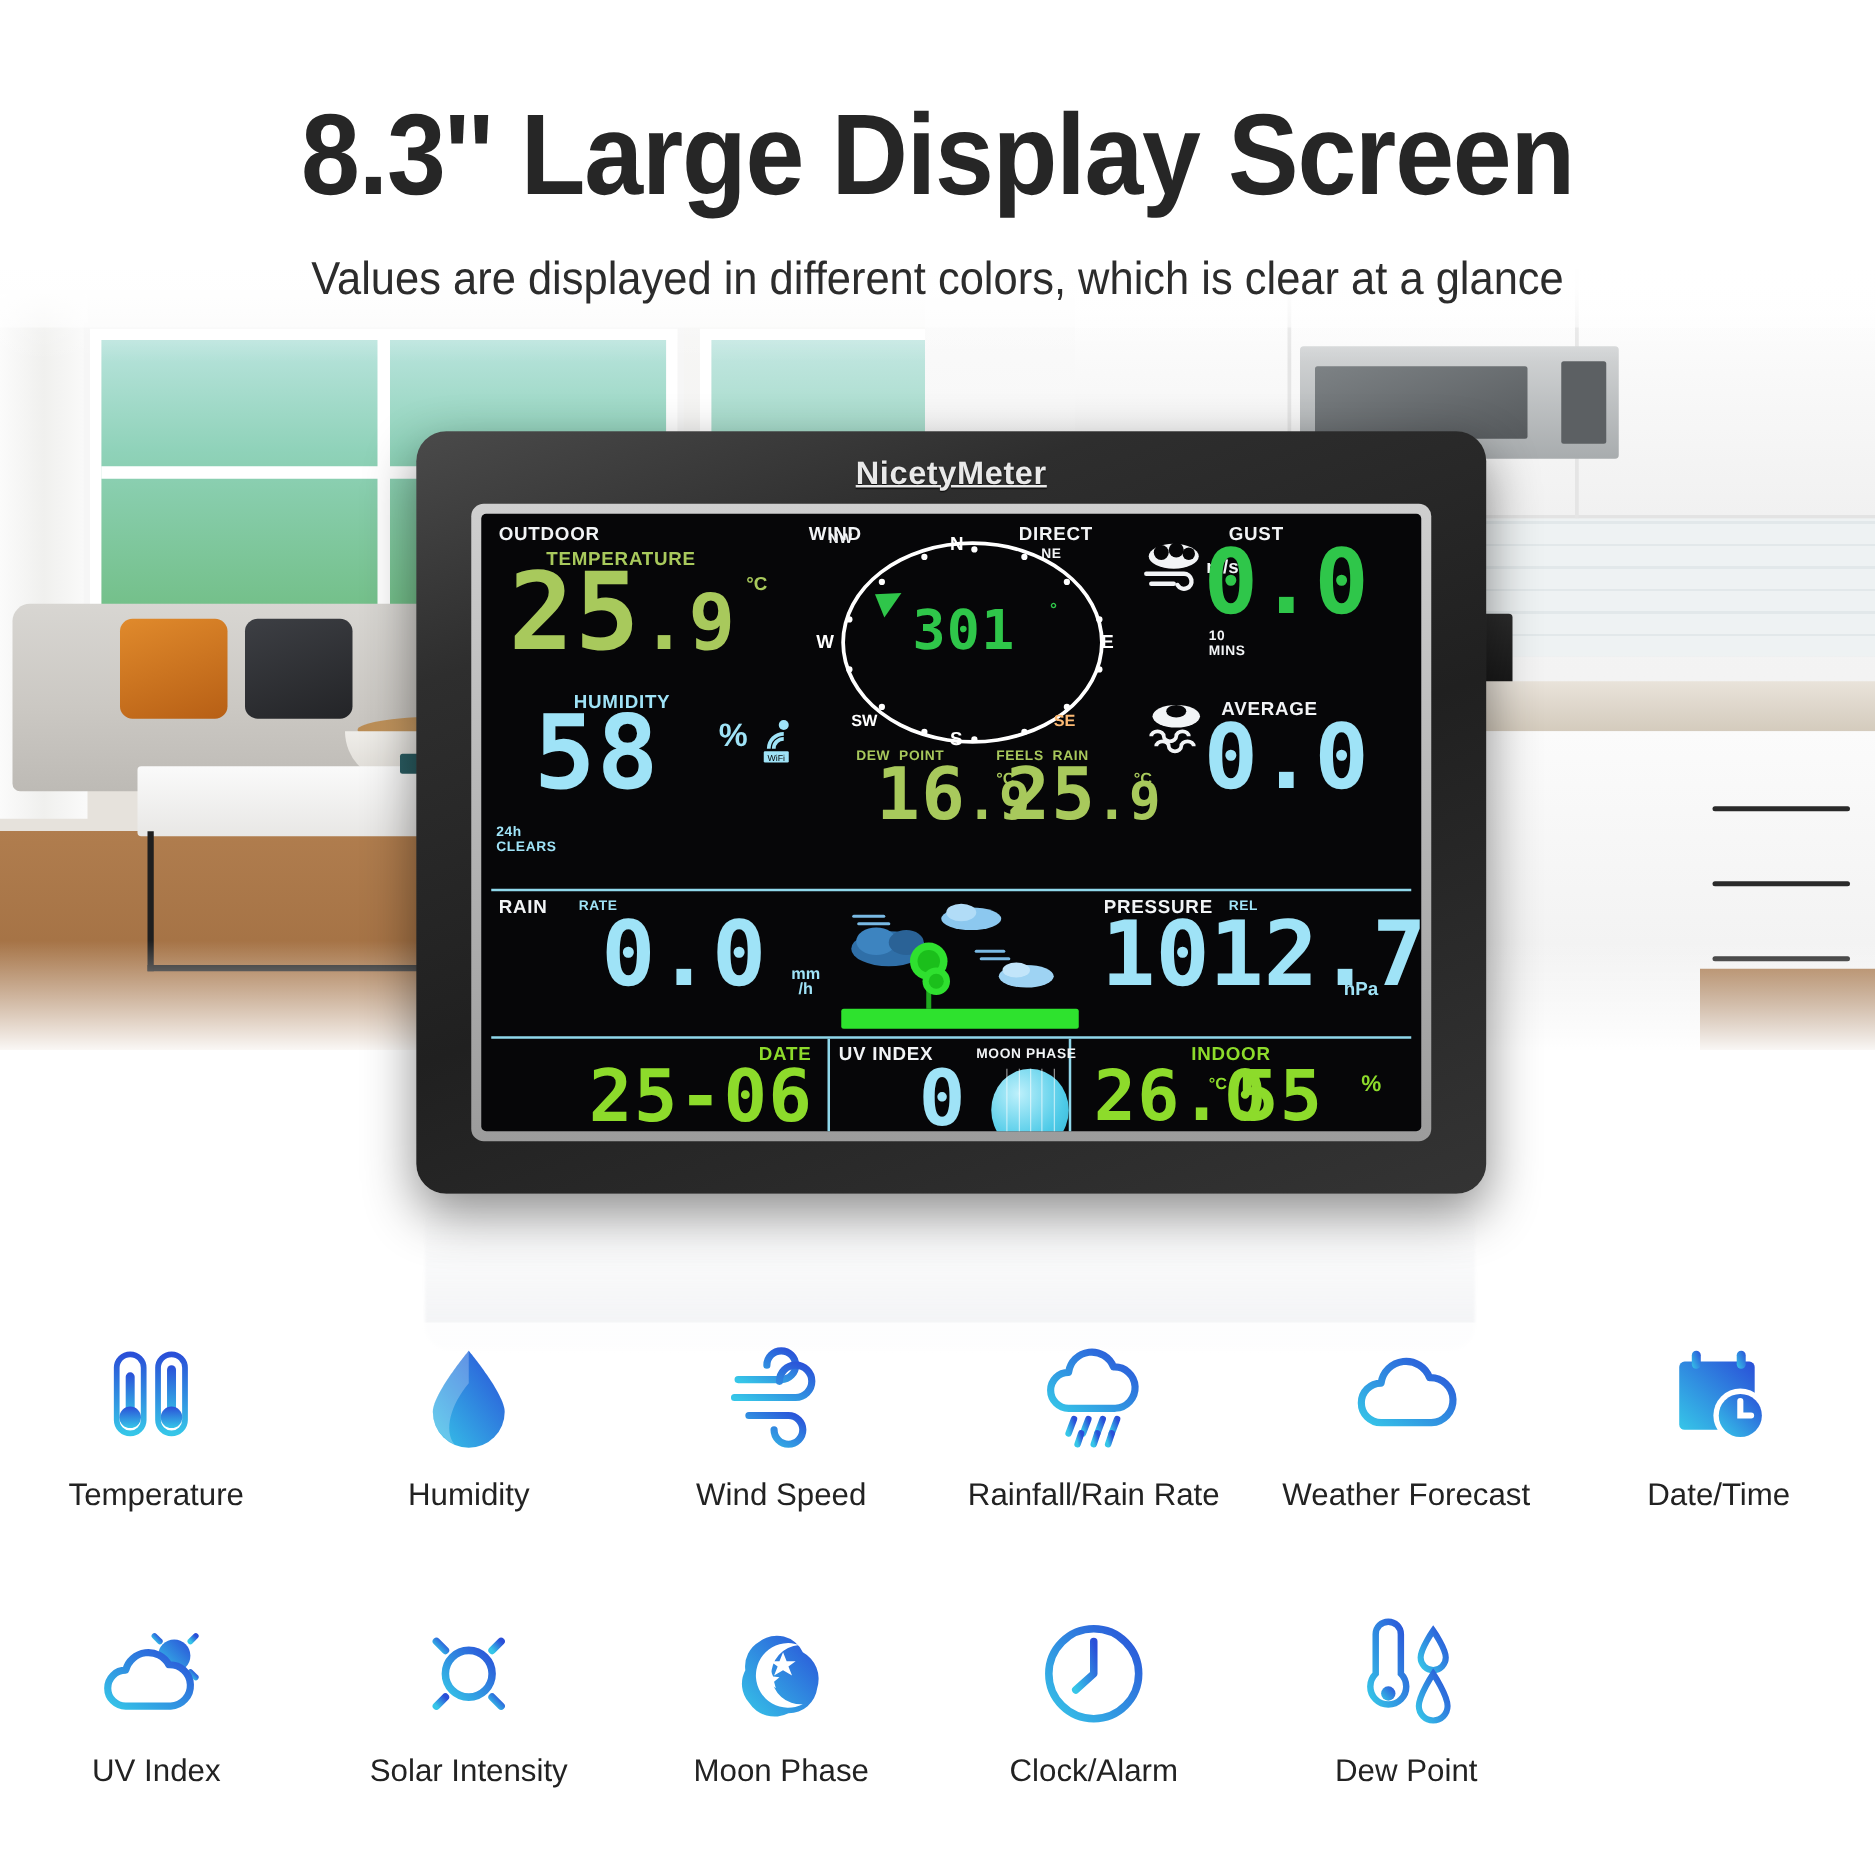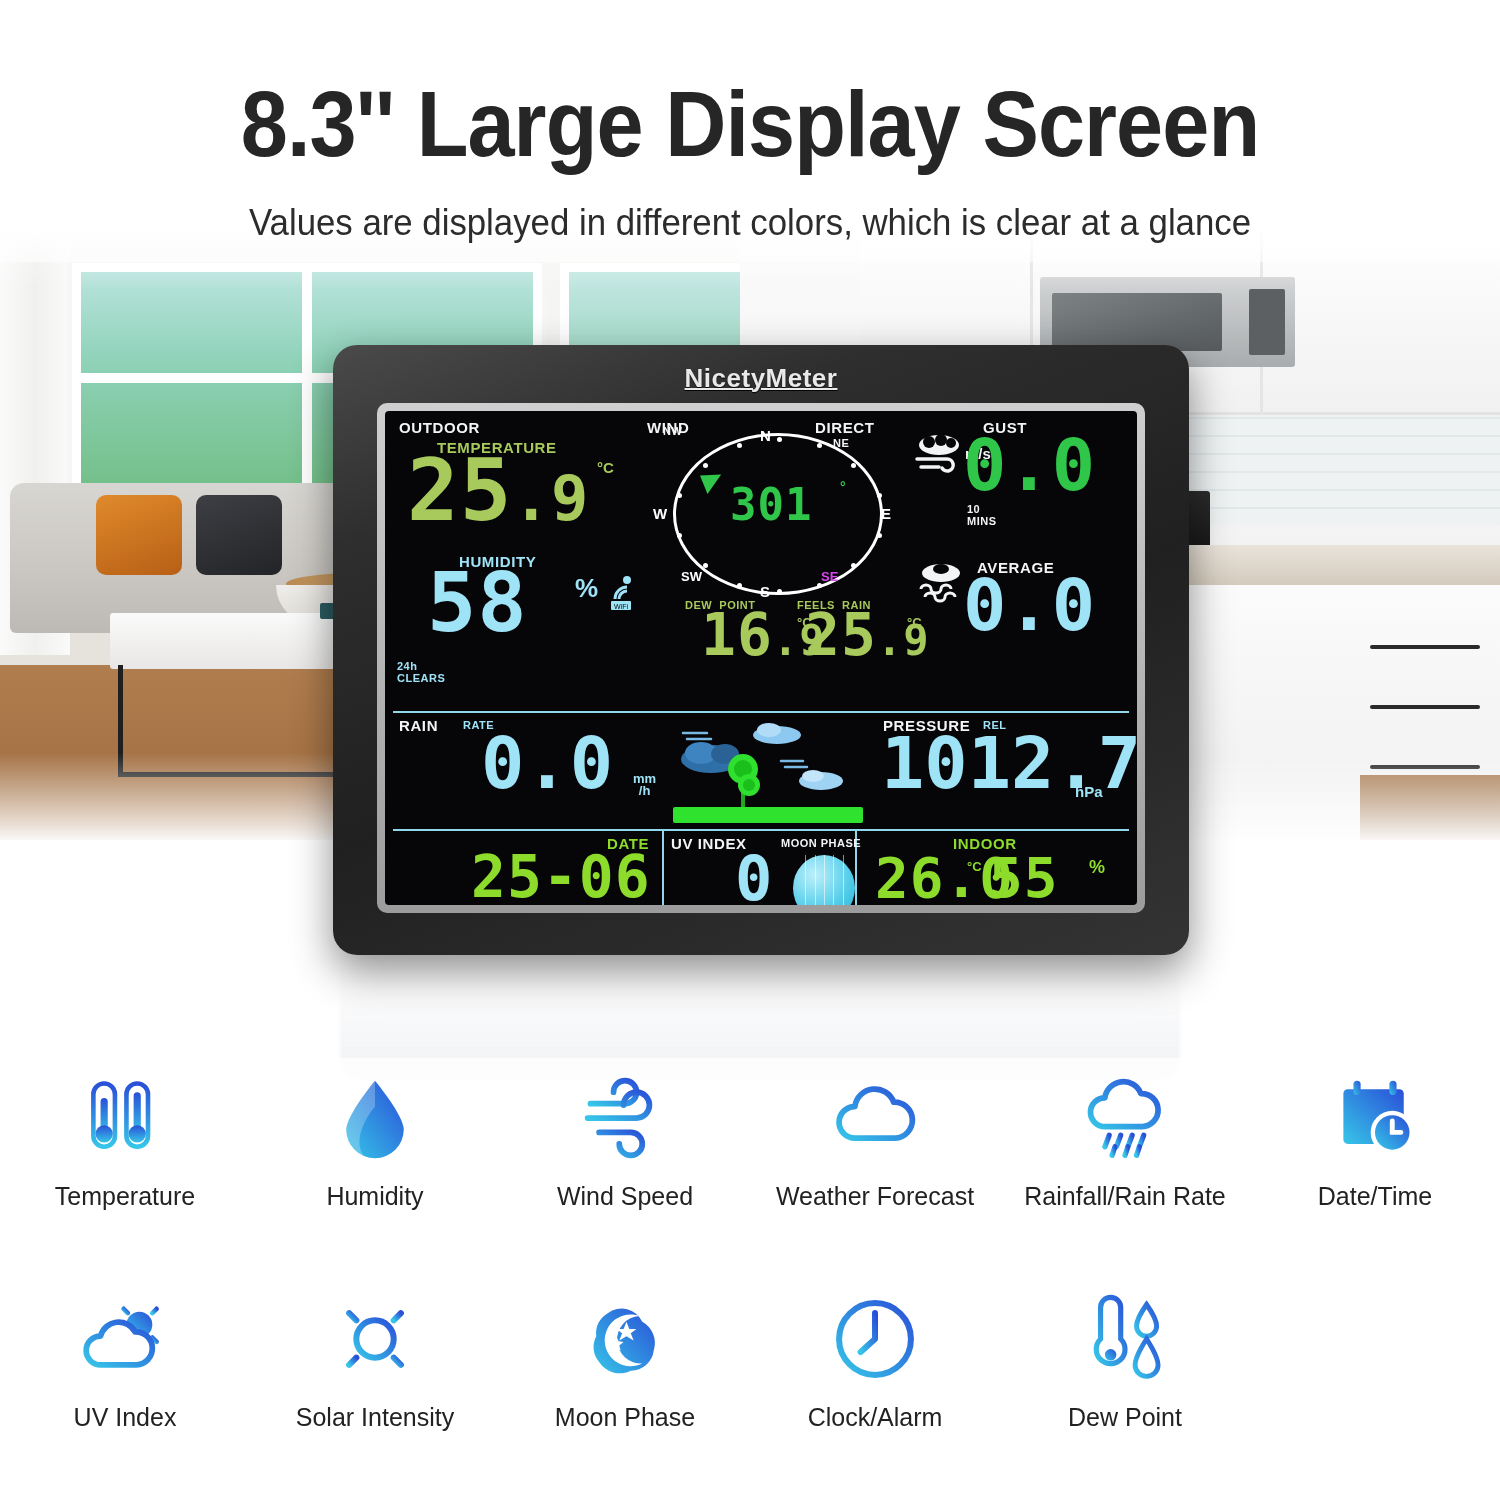--- a/index.html
+++ b/index.html
@@ -229,21 +229,21 @@
     border:3px solid #ffffff; border-radius:50%;
   }
   .cdot {
     position:absolute; width:5px; height:5px; background:#fff; border-radius:50%;
   }
   .cN { position:absolute; left:375px; top:16px; color:#fff; font-size:15px; font-weight:700; }
   .cS { position:absolute; left:375px; top:172px; color:#fff; font-size:15px; font-weight:700; }
   .cW { position:absolute; left:268px; top:94px; color:#fff; font-size:15px; font-weight:700; }
   .cE { position:absolute; left:496px; top:94px; color:#fff; font-size:15px; font-weight:700; }
   .cSW{ position:absolute; left:296px; top:158px; color:#fff; font-size:13px; font-weight:700; }
-  .cSE{ position:absolute; left:436px; top:158px; color:#d946ef; font-size:13px; font-weight:700; }
+  .cSE{ position:absolute; left:458px; top:158px; color:#fdba74; font-size:13px; font-weight:700; }
   .arrow {
     position:absolute; left:318px; top:60px; width:0; height:0;
     border-left:20px solid #2fc64a; border-top:7px solid transparent; border-bottom:13px solid transparent;
     transform:rotate(-22deg);
   }
   .dir-val { position:absolute; left:345px; top:72px; font-size:44px; line-height:1; }
   .dir-deg { position:absolute; left:455px; top:68px; font-size:14px; font-weight:700; }
   .ms-lbl { position:absolute; left:580px; top:34px; font-size:15px; font-weight:700; }
   .mins-lbl { position:absolute; left:582px; top:92px; line-height:1.1; }
 
@@ -562,50 +562,50 @@
         <path d="M6 32 h34 a9 9 0 1 0 -9 -9"></path>
         <path d="M14 42 h22 a8 8 0 1 1 -8 8"></path>
       </g>
     </svg>
     <div class="feat-label">Wind Speed</div>
   </div>
 
   <div class="feat">
     <svg viewBox="0 0 64 64">
       <defs>
-          <linearGradient id="g4" x1="0" y1="1" x2="1" y2="0">
-            <stop offset="0" stop-color="#36c6e8"></stop>
-            <stop offset="1" stop-color="#2a4fd8"></stop>
-          </linearGradient>
-        </defs>
-      <path d="M18 46 a11 11 0 0 1 0 -22 a14 14 0 0 1 27 -3 a11 11 0 0 1 1 25 Z" fill="none" stroke="url(#g4)" stroke-width="4" stroke-linejoin="round"></path>
-    </svg>
-    <div class="feat-label">Weather Forecast</div>
-  </div>
-
-  <div class="feat">
-    <svg viewBox="0 0 64 64">
-      <defs>
           <linearGradient id="g5" x1="0" y1="1" x2="1" y2="0">
             <stop offset="0" stop-color="#36c6e8"></stop>
             <stop offset="1" stop-color="#2a4fd8"></stop>
           </linearGradient>
         </defs>
       <path d="M18 38 a10 10 0 0 1 0 -20 a13 13 0 0 1 25 -3 a10 10 0 0 1 1 23 Z" fill="none" stroke="url(#g5)" stroke-width="4" stroke-linejoin="round"></path>
       <g stroke="url(#g5)" stroke-width="3.6" stroke-linecap="round">
         <line x1="21" y1="44" x2="18" y2="52"></line>
           <line x1="29" y1="44" x2="26" y2="52"></line>
         <line x1="37" y1="44" x2="34" y2="52"></line>
           <line x1="45" y1="44" x2="42" y2="52"></line>
         <line x1="25" y1="52" x2="23" y2="58"></line>
           <line x1="34" y1="52" x2="32" y2="58"></line>
         <line x1="42" y1="52" x2="40" y2="58"></line>
       </g>
     </svg>
     <div class="feat-label">Rainfall/Rain Rate</div>
+  </div>
+
+  <div class="feat">
+    <svg viewBox="0 0 64 64">
+      <defs>
+          <linearGradient id="g4" x1="0" y1="1" x2="1" y2="0">
+            <stop offset="0" stop-color="#36c6e8"></stop>
+            <stop offset="1" stop-color="#2a4fd8"></stop>
+          </linearGradient>
+        </defs>
+      <path d="M18 46 a11 11 0 0 1 0 -22 a14 14 0 0 1 27 -3 a11 11 0 0 1 1 25 Z" fill="none" stroke="url(#g4)" stroke-width="4" stroke-linejoin="round"></path>
+    </svg>
+    <div class="feat-label">Weather Forecast</div>
   </div>
 
   <div class="feat">
     <svg viewBox="0 0 64 64">
       <defs>
           <linearGradient id="g6" x1="0" y1="1" x2="1" y2="0">
             <stop offset="0" stop-color="#36c6e8"></stop>
             <stop offset="1" stop-color="#2a4fd8"></stop>
           </linearGradient>
         </defs>

